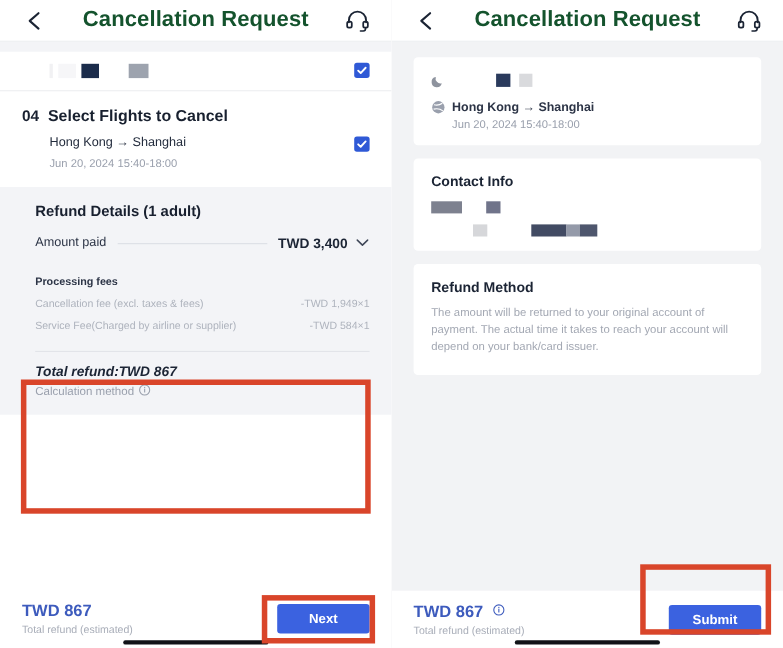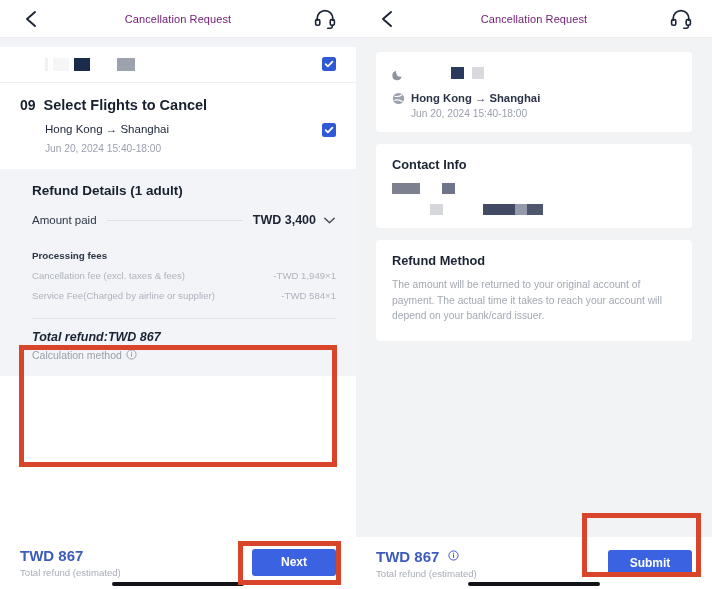--- a/index.html
+++ b/index.html
@@ -13,21 +13,21 @@
 
   .panel { position: relative; width: 356px; height: 589px; background: #ffffff; overflow: hidden; }
   .panel.right { background: #f2f3f5; }
 
   
   .hdr {
     position: relative; height: 38px; background: #ffffff;
     display: flex; align-items: center; justify-content: center;
     border-bottom: 1px solid #eceef1;
   }
-  .hdr-title { font-size: 11px; font-weight: normal; color: #701a75; letter-spacing: .1px; }
+  .hdr-title { font-size: 20px; font-weight: bold; color: #14532d; letter-spacing: .1px; }
   .back-ico { position: absolute; left: 22px; top: 8px; width: 20px; height: 22px; }
   .back-ico svg { display: block; }
   .hs-ico { position: absolute; right: 20px; top: 9px; width: 22px; height: 20px; }
   .hs-ico svg { display: block; }
 
   
   .policies {
     height: 31px; display: flex; align-items: center; padding: 0 20px;
     background: #ffffff;
   }
@@ -167,21 +167,21 @@
           <span class="rb" style="width: 18px; height: 13px; background: rgb(157, 163, 174);"></span>
         </div>
       <span class="chk">
         <svg width="10" height="10" viewBox="0 0 10 10">
             <polyline points="1.6,5.2 3.9,7.4 8.4,2.6" fill="none" stroke="#ffffff" stroke-width="1.7" stroke-linecap="round" stroke-linejoin="round"></polyline>
           </svg>
       </span>
     </div>
 
     <div class="sect-head">
-      <span class="sect-num">09</span>
+      <span class="sect-num">04</span>
       <span class="sect-title">Select Flights to Cancel</span>
     </div>
 
     <div class="flight-row">
       <div class="flight-txt-wrap">
         <div class="flight-route">Hong Kong → Shanghai</div>
         <div class="flight-date">Jun 20, 2024  15:40-18:00</div>
       </div>
       <span class="chk" style="margin-top:2px;">
         <svg width="10" height="10" viewBox="0 0 10 10">

